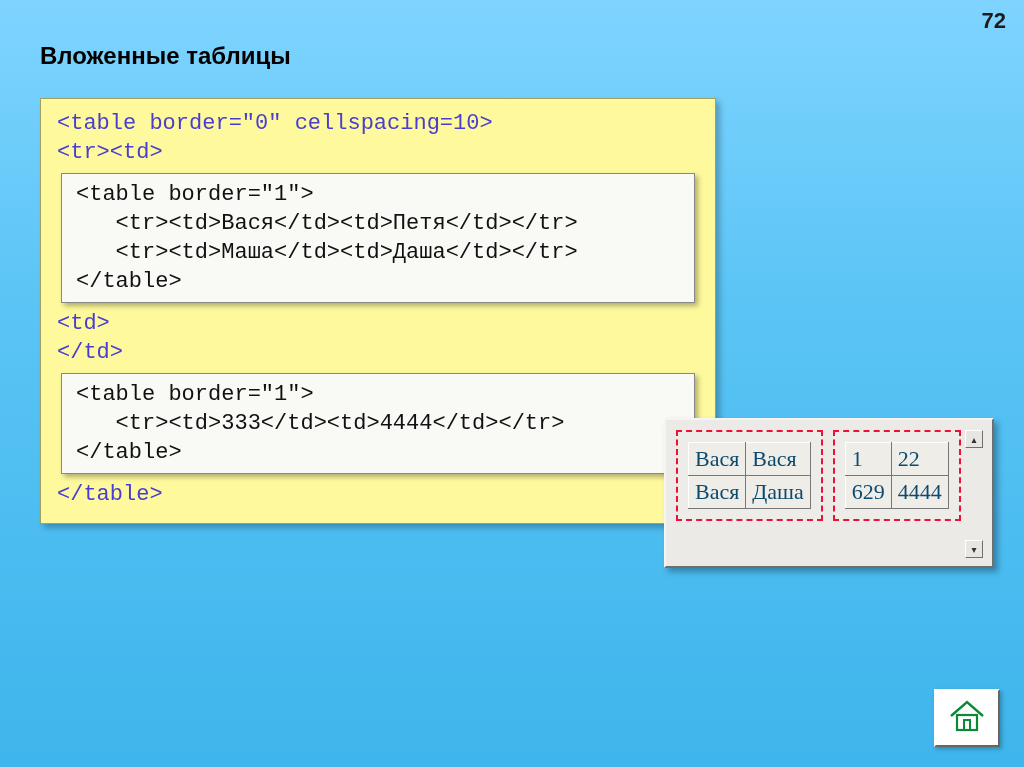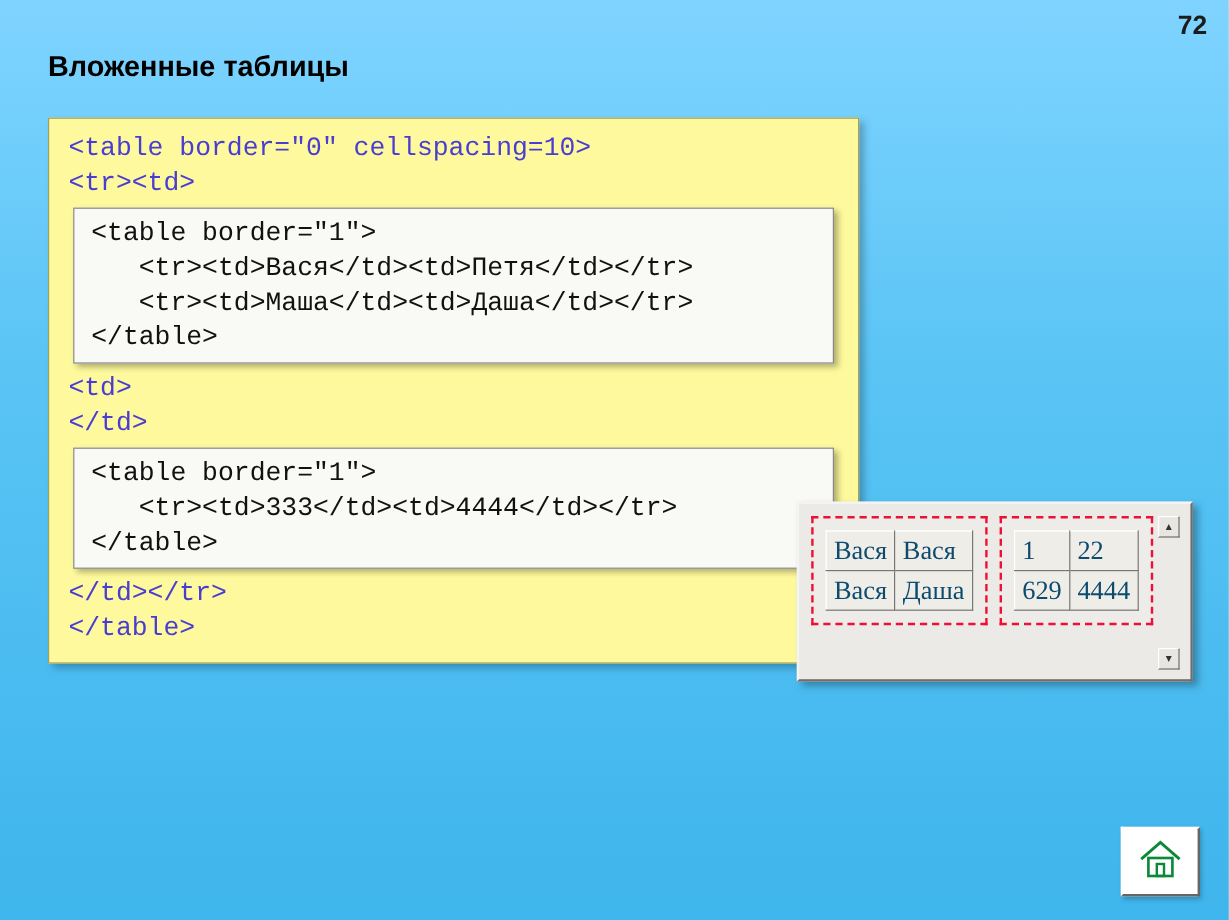--- a/index.html
+++ b/index.html
@@ -145,21 +145,20 @@
 
   <div class="code-line">&lt;td&gt;</div>
   <div class="code-line">&lt;/td&gt;</div>
 
   <div class="inner-code">
     <div class="code-line">&lt;table border="1"&gt;</div>
     <div class="code-line">   &lt;tr&gt;&lt;td&gt;333&lt;/td&gt;&lt;td&gt;4444&lt;/td&gt;&lt;/tr&gt;</div>
     <div class="code-line">&lt;/table&gt;</div>
   </div>
 
-  <div class="code-line">&lt;/td&gt;&lt;/tr&gt;</div>
   <div class="code-line">&lt;/table&gt;</div>
 </div>
 
 <div class="preview">
   <div class="dash-cell">
     <table class="sample">
       <tbody>
           <tr>
         <td>Вася</td>
         <td>Вася</td>

